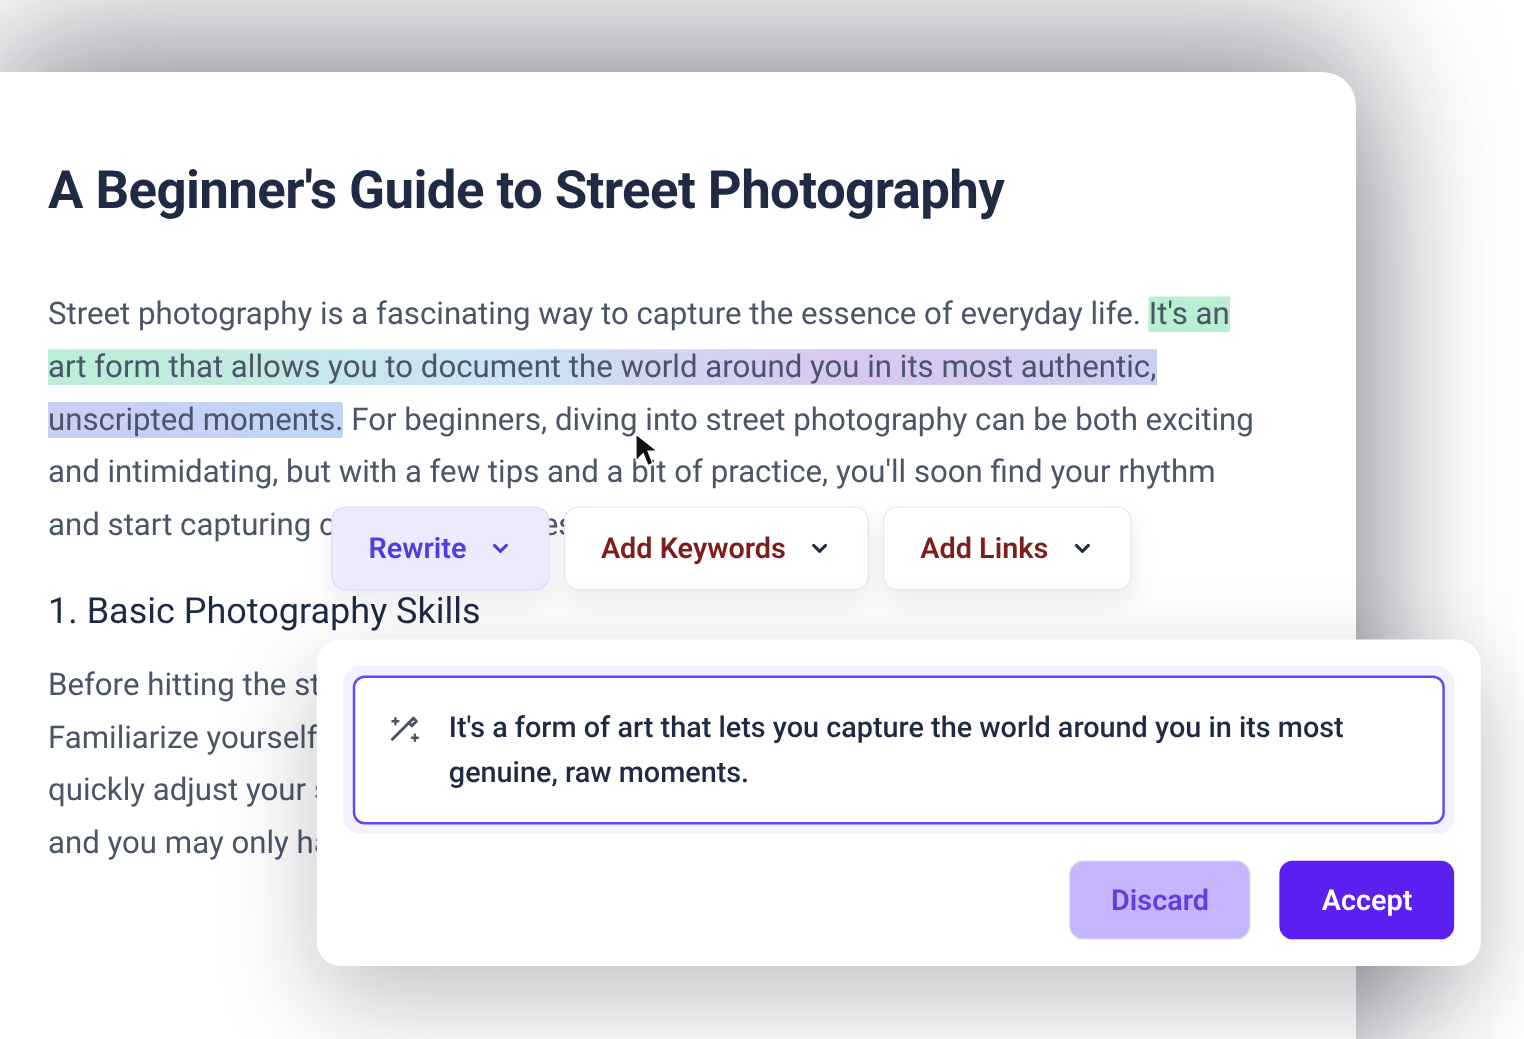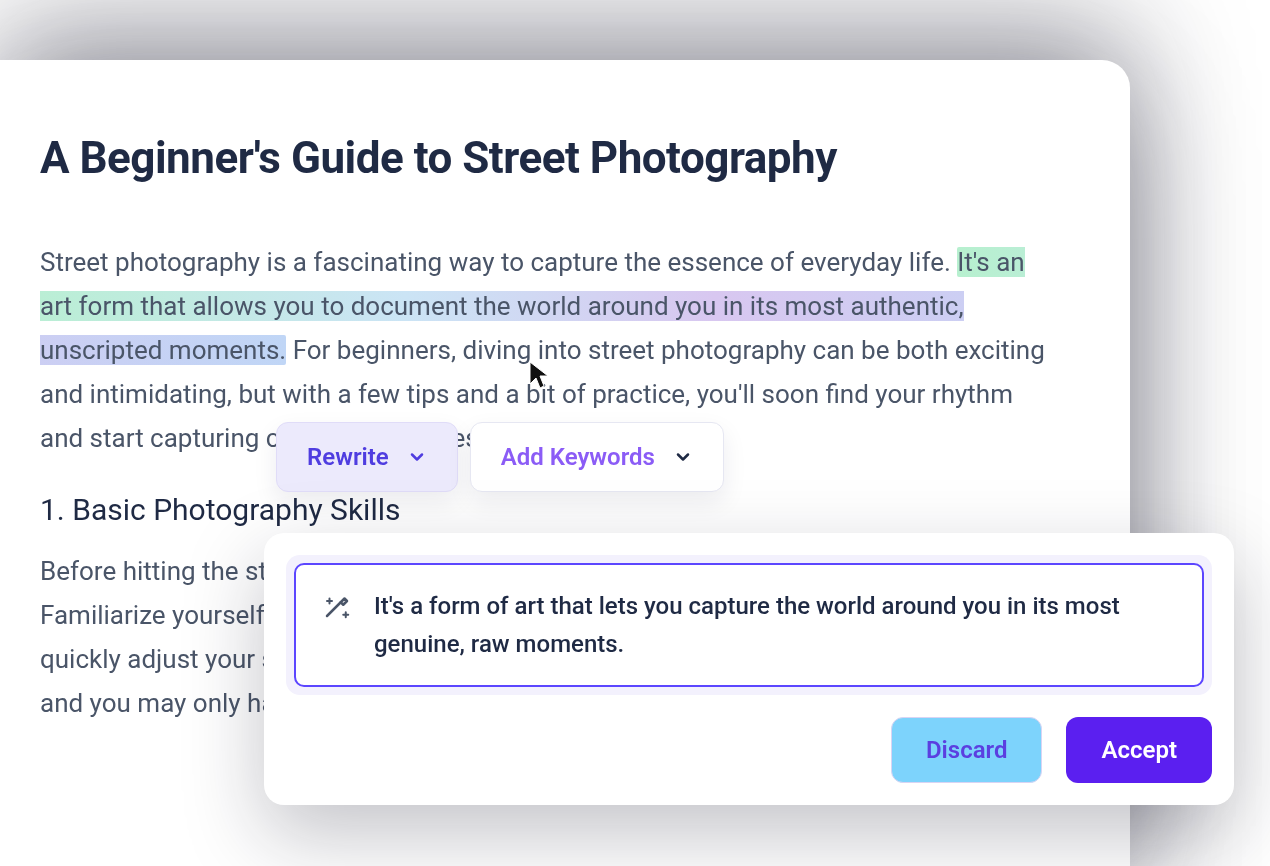--- a/index.html
+++ b/index.html
@@ -81,21 +81,21 @@
     display: flex;
     align-items: center;
     gap: 18px;
     padding: 20px 30px;
     font-size: 24px;
     font-weight: 600;
     border-radius: 12px;
     background: #ffffff;
     border: 1px solid #e6e7f2;
     box-shadow: 0 10px 24px rgba(30,30,60,0.08);
-    color: #8b5cf6;
+    color: #7f1d1d;
     cursor: pointer;
   }
   .tool-btn.active {
     background: #eceafc;
     color: #4f3de0;
     border-color: #e0dcf8;
   }
   .chev {
     display: inline-flex;
   }
@@ -146,21 +146,21 @@
   }
   .btn {
     font-size: 24px;
     font-weight: 600;
     padding: 18px 34px;
     border-radius: 12px;
     cursor: pointer;
     border: 1px solid transparent;
   }
   .btn-discard {
-    background: #7dd3fc;
+    background: #c4b5fd;
     color: #5b3fe0;
     border-color: #d9d4f3;
   }
   .btn-accept {
     background: #5b1ff0;
     color: #ffffff;
   }
 </style>
 </head>
 <body>
@@ -194,20 +194,28 @@
     </span>
   </div>
   <div class="tool-btn">
     <span>Add Keywords</span>
     <span class="chev">
       <svg width="20" height="20" viewBox="0 0 24 24" fill="none">
           <path d="M6 9l6 6 6-6" stroke="#1f2a44" stroke-width="3" stroke-linecap="round" stroke-linejoin="round"></path>
         </svg>
     </span>
   </div>
+  <div class="tool-btn">
+    <span>Add Links</span>
+    <span class="chev">
+      <svg width="20" height="20" viewBox="0 0 24 24" fill="none">
+          <path d="M6 9l6 6 6-6" stroke="#1f2a44" stroke-width="3" stroke-linecap="round" stroke-linejoin="round"></path>
+        </svg>
+    </span>
+  </div>
 </div>
 
 <div class="suggestion-panel">
   <div class="suggestion-box">
     <div class="suggestion-inner">
       <span class="wand">
         <svg width="30" height="30" viewBox="0 0 24 24" fill="none">
           <path d="M4 20 L15 9" stroke="#4a5568" stroke-width="2" stroke-linecap="round"></path>
           <path d="M15 9 L18 6 L20 8 L17 11 Z" stroke="#4a5568" stroke-width="2" stroke-linejoin="round" fill="none"></path>
           <path d="M6 6 L6 10 M4 8 L8 8" stroke="#4a5568" stroke-width="1.6" stroke-linecap="round"></path>

